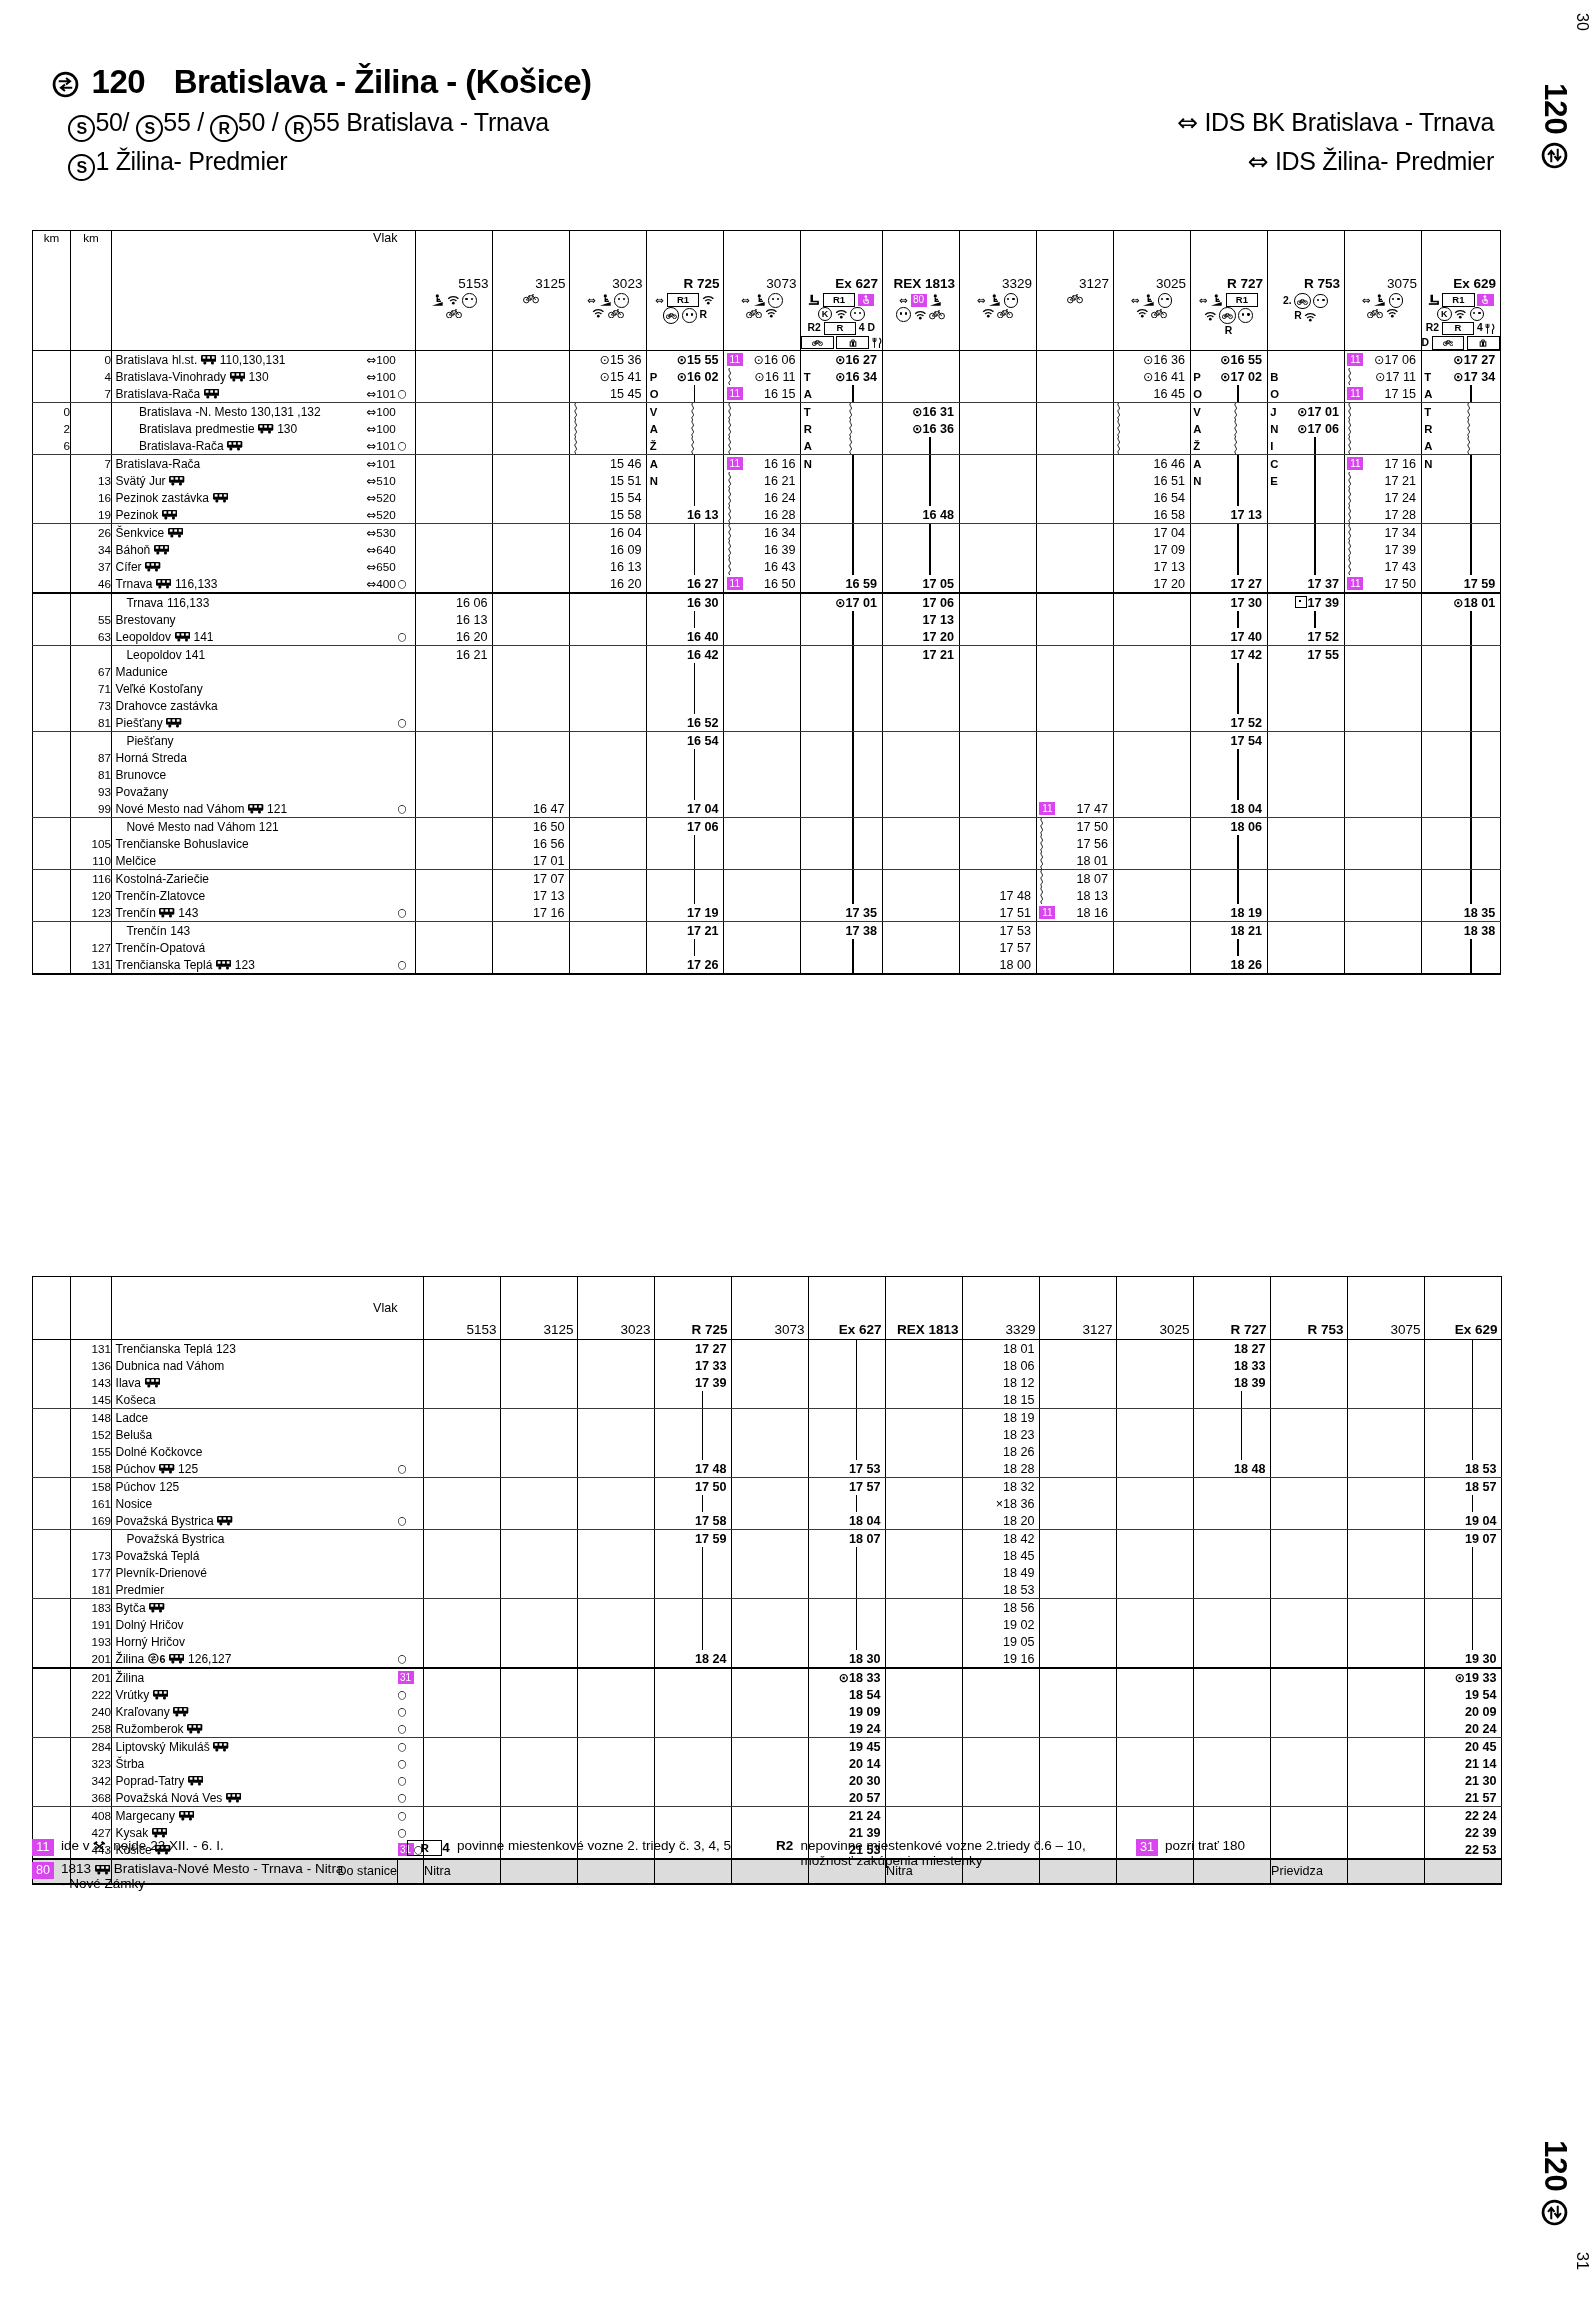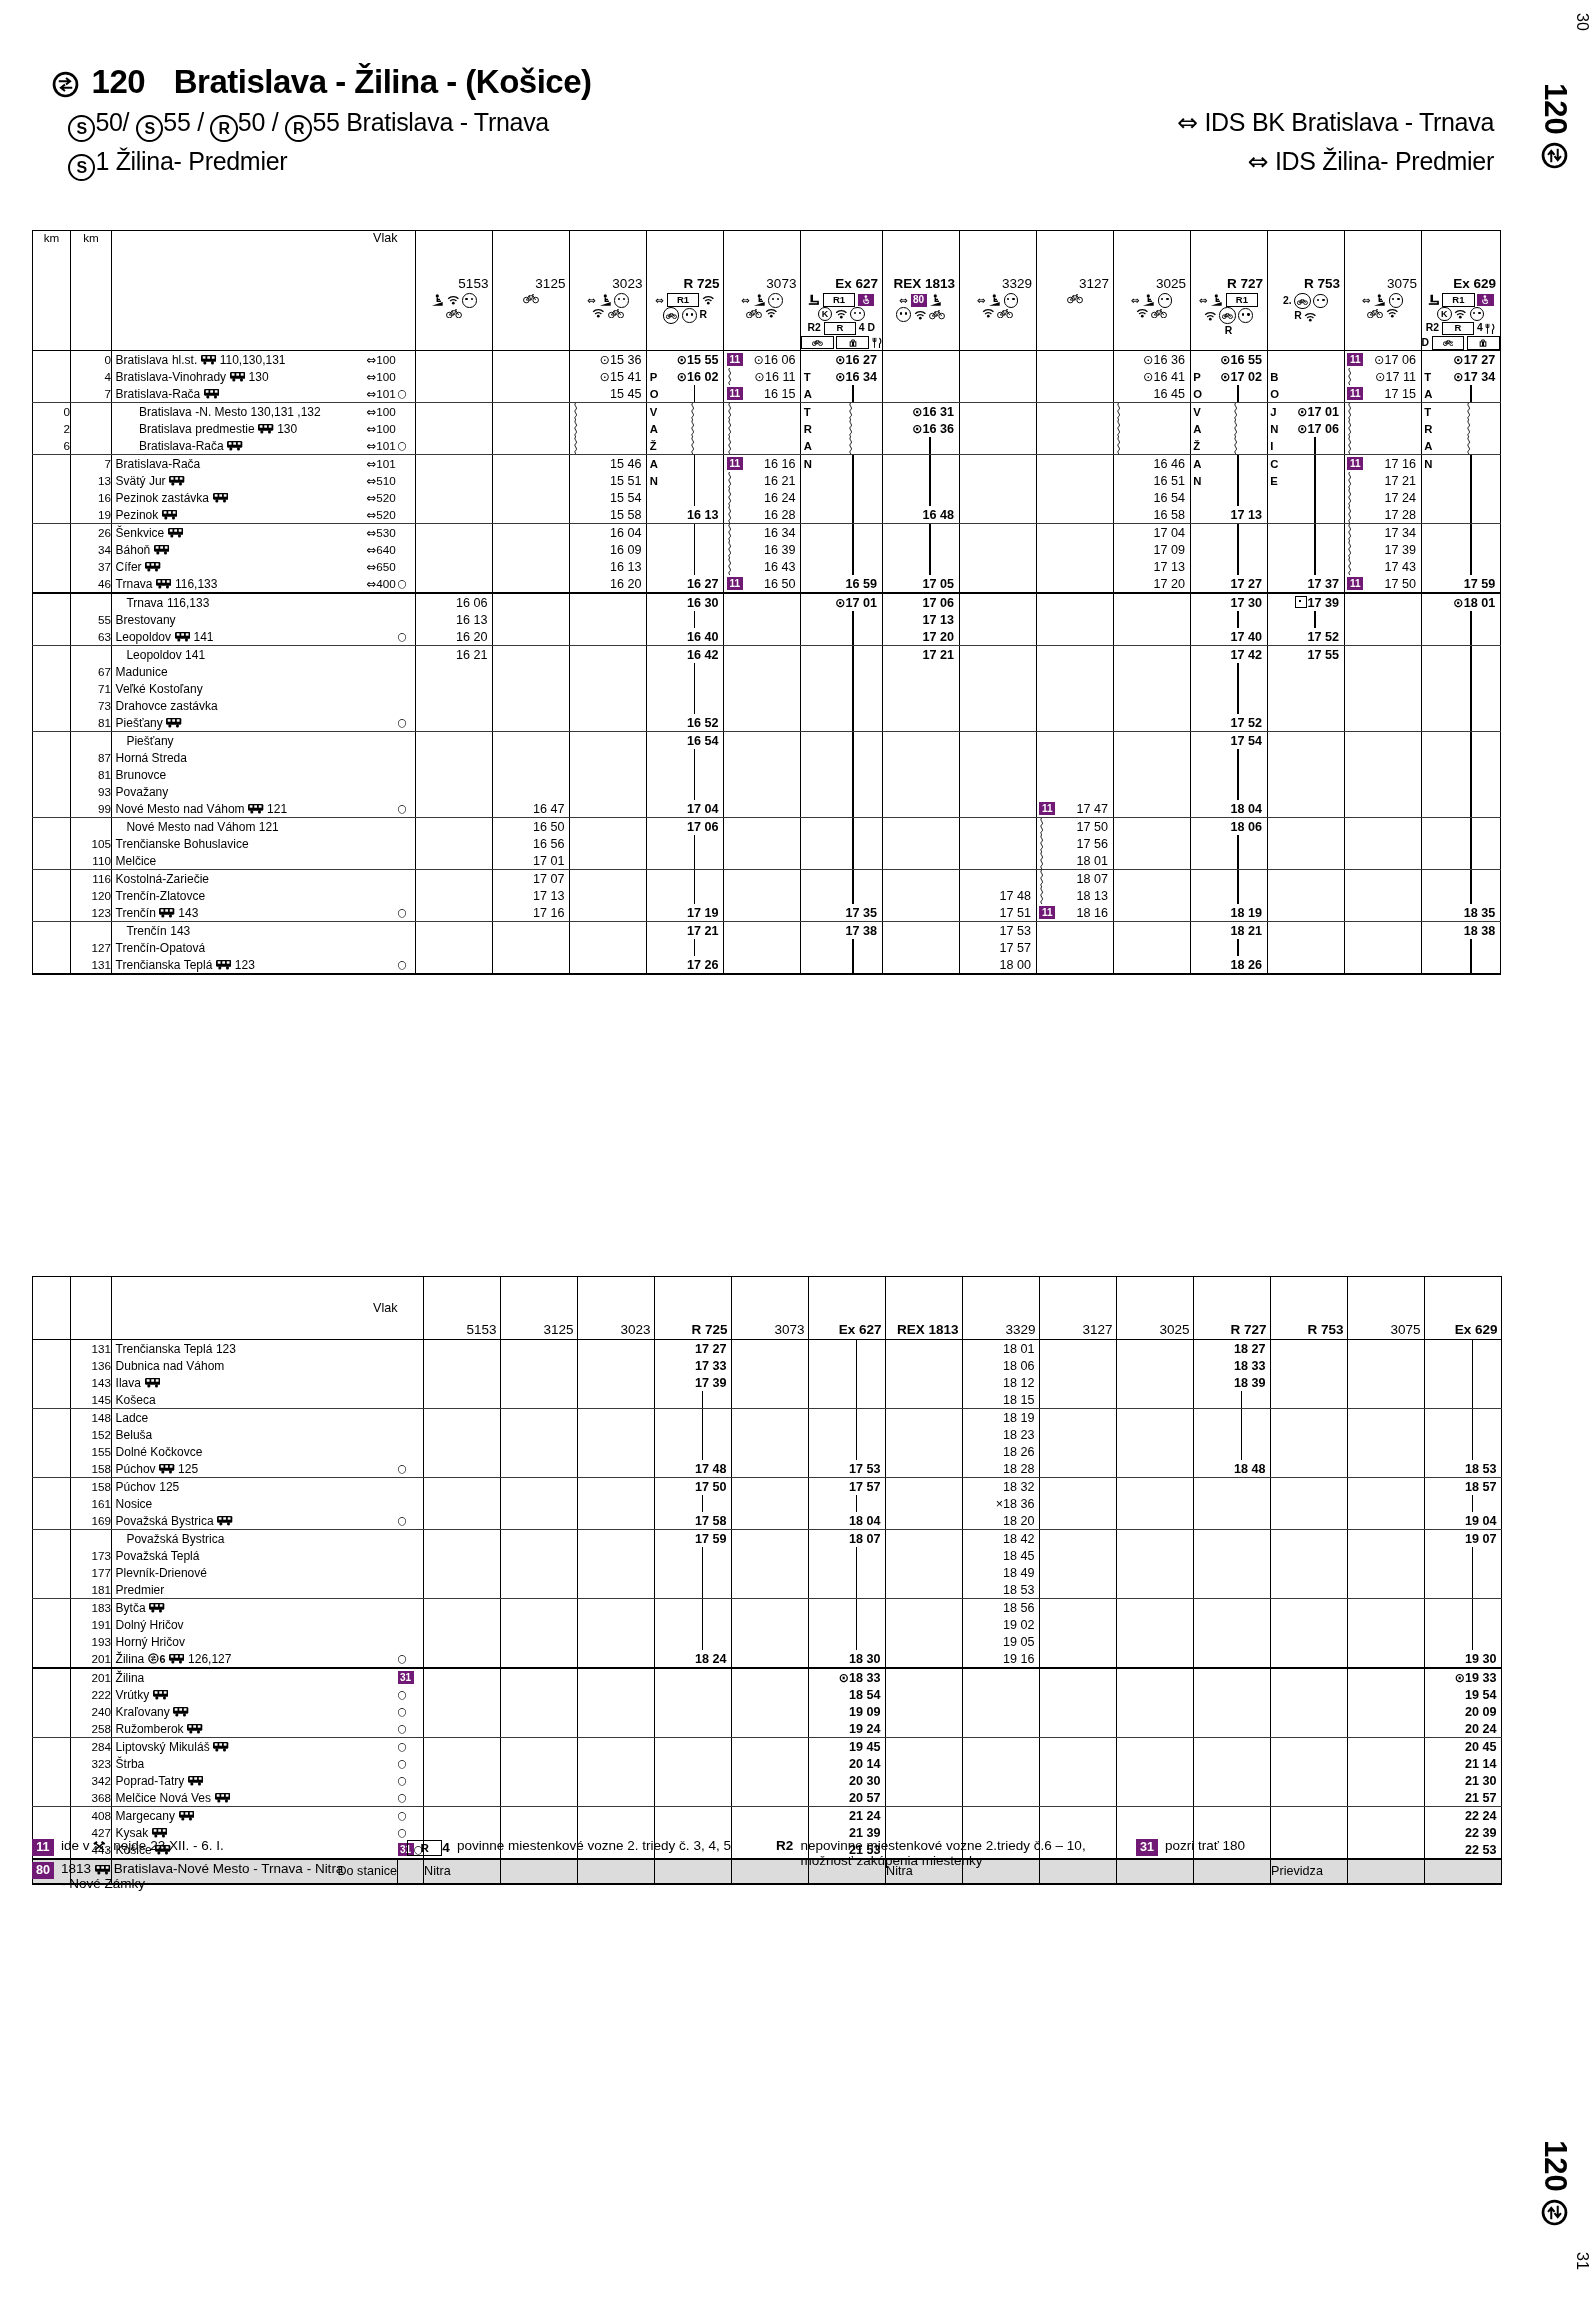--- a/index.html
+++ b/index.html
@@ -48,22 +48,22 @@
            justify-content:center;align-items:center;gap:2.7px;}
   .kmh{text-align:center;font-size:11.7px;padding-top:0.9px;}
   .vlakh{text-align:right;padding-right:3.6px;font-size:12.6px;padding-top:0.9px;}
   tr.zone>td{background:#dcdcdc;border:0.9px solid #000;height:22.5px;font-size:12.6px;}
   tr.zoneB>td{border-bottom:2.2px solid #000;}
   .zlbl{text-align:right;padding-right:3.6px;}
   .zval{text-align:left;padding-left:3.6px;}
   table.tt tr.last>td{border-bottom:2.7px solid #000;}
   
   .ib{vertical-align:middle;}
-  .boxinv{display:inline-flex;justify-content:center;align-items:center;background:#701a75;color:#fff;
-          font-weight:bold;font-size:10px;min-width:14.4px;height:12.6px;padding:0 0.9px;}
+  .boxinv{display:inline-flex;justify-content:center;align-items:center;background:#d946ef;color:#fff;
+          font-weight:normal;font-size:10px;min-width:14.4px;height:12.6px;padding:0 0.9px;}
   .boxout{display:inline-flex;justify-content:center;align-items:center;border:1.2px solid #000;
           font-weight:bold;font-size:9.5px;min-width:12.6px;height:11.7px;padding:0 9px;}
   .circK{display:inline-flex;justify-content:center;align-items:center;border:1.2px solid #000;
          border-radius:50%;width:12.6px;height:12.6px;font-size:9px;font-weight:bold;}
   .circIc{display:inline-flex;justify-content:center;align-items:center;border:1.1px solid #000;
           border-radius:50%;width:14.4px;height:14.4px;}
   .eyes{display:inline-block;position:relative;width:12.6px;height:12.6px;border:1.2px solid #000;border-radius:50%;}
   .eyes::before,.eyes::after{content:"";position:absolute;top:4px;width:2.3px;height:2.3px;border-radius:50%;background:#000;}
   .eyes::before{left:2.5px;}.eyes::after{right:2.5px;}
   .sqdot{display:inline-block;position:relative;width:10px;height:10px;border:1.2px solid #000;margin-right:0.9px;vertical-align:-0.9px;}
@@ -4975,21 +4975,21 @@
               <span class="tval">21 30</span>
             </span>
           </td>
         </tr>
         <tr class="sep1">
           <td class="km1"></td>
           <td class="km2 bL">368</td>
           <td class="nameC bL ">
             <span class="nameWrap">
               <span class="nm">
-                <b>Melčice Nová Ves</b> 
+                <b>Považská Nová Ves</b> 
                 <svg class="ib" width="15.3" height="10.8" viewBox="0 0 22 15">
                   <rect x="0" y="1" width="22" height="10" rx="2" fill="#000"></rect>
                   <rect x="2.5" y="3" width="4" height="3.5" fill="#fff"></rect>
                   <rect x="9" y="3" width="4" height="3.5" fill="#fff"></rect>
                   <rect x="15.5" y="3" width="4" height="3.5" fill="#fff"></rect>
                   <circle cx="5.5" cy="12.5" r="2.2" fill="#000"></circle>
                   <circle cx="16.5" cy="12.5" r="2.2" fill="#000"></circle>
                 </svg>
               </span>
               <span class="conn"></span>

